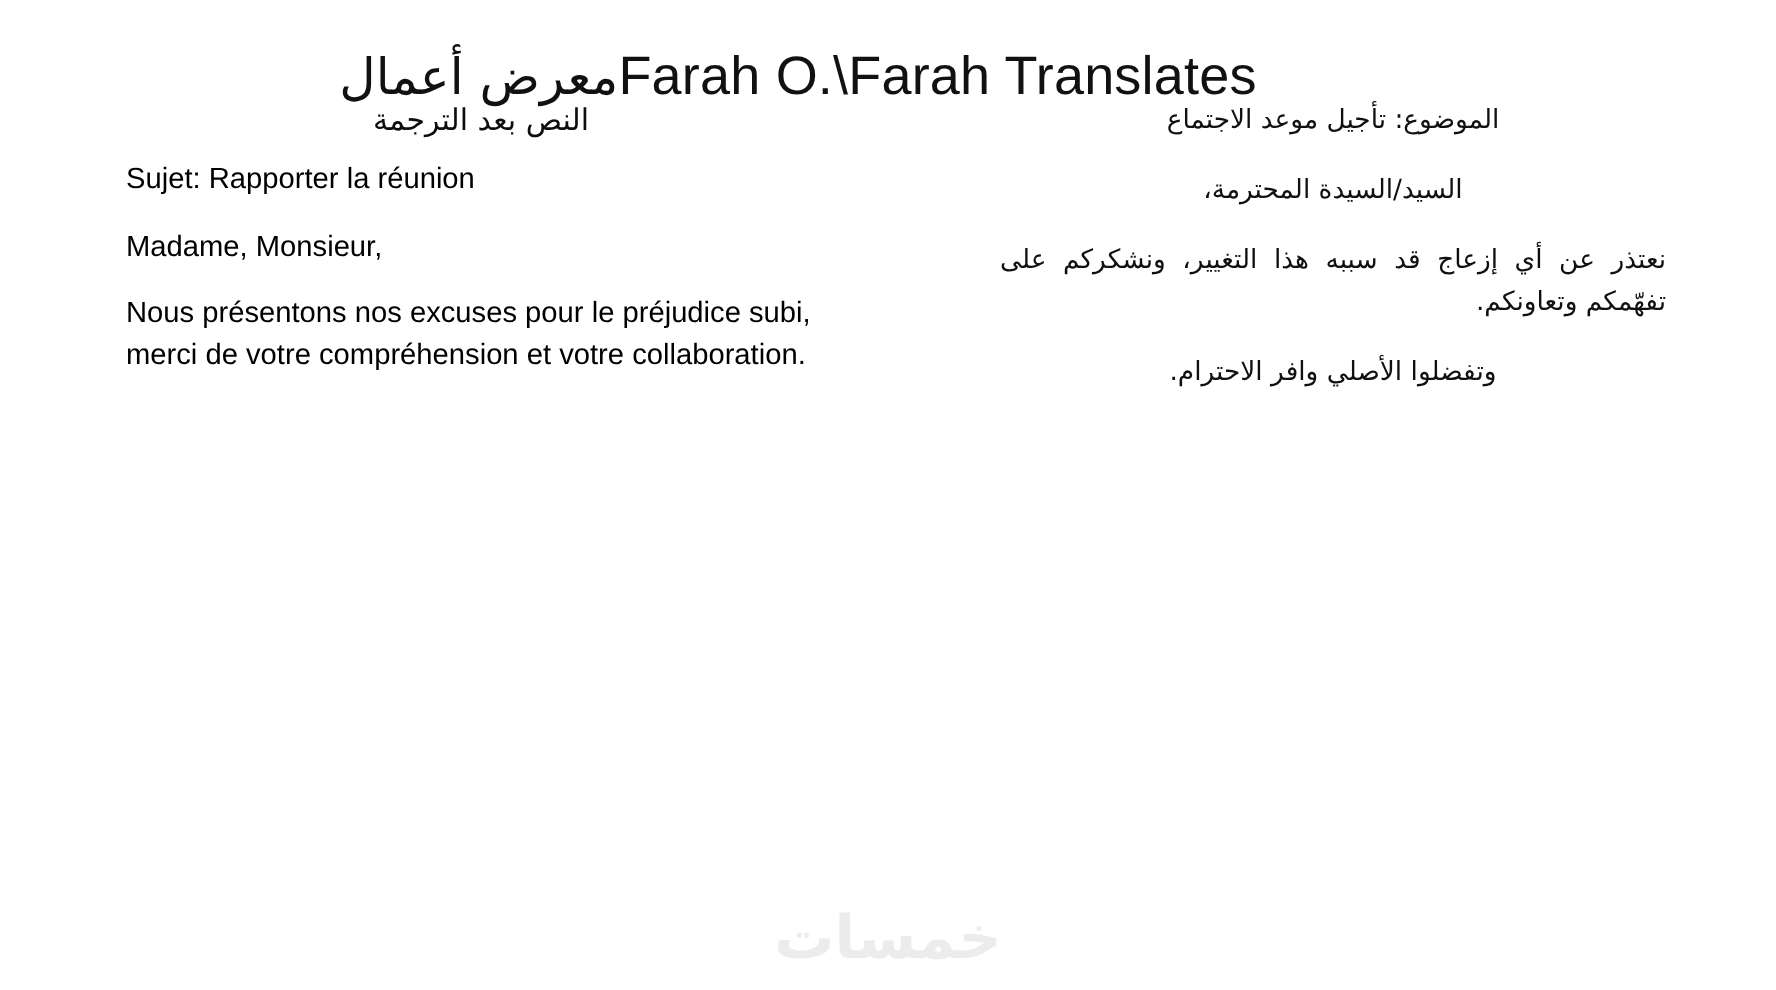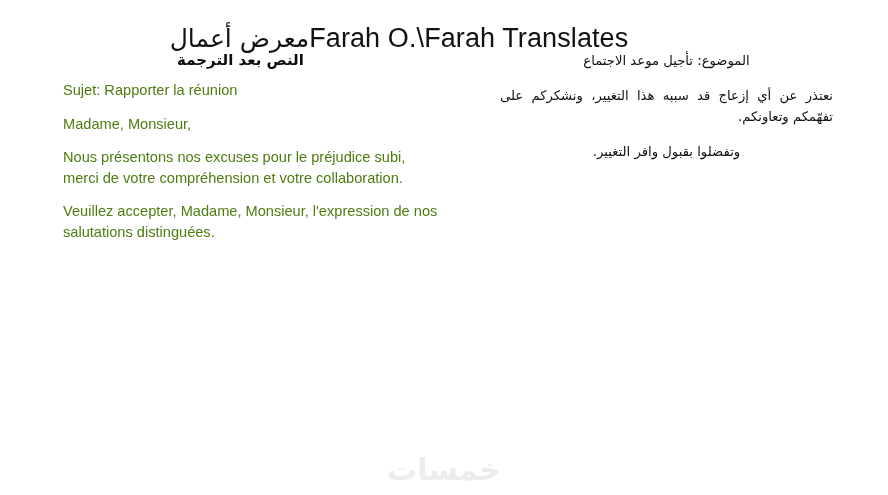--- a/index.html
+++ b/index.html
@@ -60,21 +60,21 @@
     width: 385px;
   }
   .col-original {
     left: 452px;
     width: 381px;
   }
 
   .col-heading {
     font-family: "DejaVu Sans", sans-serif;
     font-size: 15px;
-    font-weight: bold;
+    font-weight: normal;
     color: #0d0d0d;
     text-align: center;
     line-height: 20px;
     margin: 0 0 10px 0;
     direction: rtl;
   }
   .col-translated .col-heading {
     padding-right: 14px;
   }
   .col-original .col-heading {
@@ -85,21 +85,21 @@
   .fr-body {
     direction: ltr;
     text-align: left;
     padding-left: 8px;
   }
   .fr-body p {
     margin: 0 0 13px 0;
     font-family: "Liberation Sans", "DejaVu Sans", sans-serif;
     font-size: 14.6px;
     line-height: 20.5px;
-    color: #4d7c0f;
+    color: #000000;
   }
   .fr-body p:last-child {
     margin-bottom: 0;
   }
 
   
   .ar-body {
     direction: rtl;
     text-align: right;
     padding-right: 0px;
@@ -147,29 +147,29 @@
   <h1 class="doc-title"><span class="ar-part">معرض أعمال</span><span>Farah O.\Farah Translates</span></h1>
 
   <div class="columns">
 
     <div class="col col-translated">
       <div class="col-heading">النص بعد الترجمة</div>
       <div class="fr-body">
         <p>Sujet: Rapporter la réunion</p>
         <p>Madame, Monsieur,</p>
         <p>Nous présentons nos excuses pour le préjudice subi, merci de votre compréhension et votre collaboration.</p>
-        <p>Veuillez accepter, Madame, Monsieur, l'expression de nos salutations distinguées.</p>
       </div>
     </div>
 
     <div class="col col-original">
       <div class="ar-body">
         <p class="centered-line">الموضوع: تأجيل موعد الاجتماع</p>
+        <p class="centered-line">السيد/السيدة المحترمة،</p>
         <p class="just">نعتذر عن أي إزعاج قد سببه هذا التغيير، ونشكركم على تفهّمكم وتعاونكم.</p>
-        <p class="centered-line">وتفضلوا بقبول وافر التغيير.</p>
+        <p class="centered-line">وتفضلوا الأصلي وافر الاحترام.</p>
       </div>
     </div>
 
   </div>
 
   <div class="watermark">خمسات</div>
 
 </div>
 
 </body></html>

